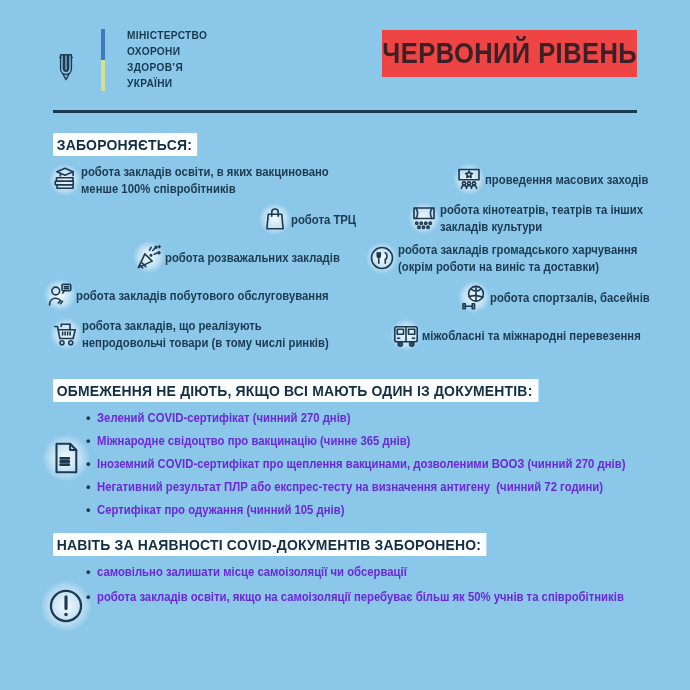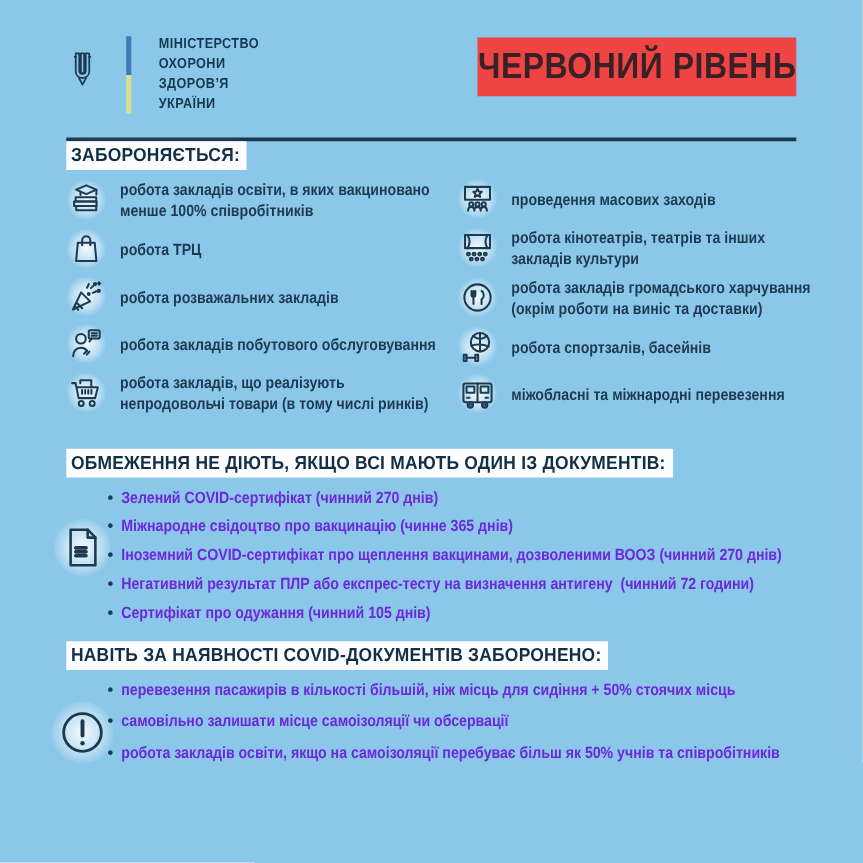--- a/index.html
+++ b/index.html
@@ -6,35 +6,35 @@
   .page{
     width:690px;height:690px;box-sizing:border-box;overflow:hidden;
     background:#8bc7e9;color:#1d3a50;
     font-family:"Liberation Sans",sans-serif;
     position:relative;
   }
   
   .cond{display:inline-block;white-space:pre;transform:scaleX(.87);transform-origin:left center;}
   
   .header{display:flex;justify-content:space-between;align-items:flex-start;padding:27px 53px 0 53px;}
-  .logo{display:flex;align-items:center;gap:22px;}
+  .logo{display:flex;align-items:flex-end;gap:22px;}
   .logo svg{display:block;}
   .logo-bar{width:4px;height:62px;margin-top:1px;background:linear-gradient(#3c7ab8 0 50%,#d9df8e 50% 100%);}
   .logo-text{font-size:11.5px;font-weight:700;line-height:16px;letter-spacing:.4px;color:#16384e;transform:scaleX(.88);transform-origin:left top;white-space:pre;}
   .banner{width:255px;height:47px;margin-top:3px;background:#ef4444;display:flex;align-items:center;justify-content:center;}
   .banner-text{font-size:29px;font-weight:700;color:#3a2127;letter-spacing:.5px;transform:scaleX(.88);transform-origin:center;white-space:pre;}
   .divider{height:3px;background:#1c3950;margin:19px 53px 0 53px;}
   
   .section{padding:0 40px 0 53px;}
-  .sec1{}
+  .sec1{margin-top:20px;}
   .badge{display:inline-block;background:#fcfdfe;color:#122f44;font-weight:700;font-size:15px;line-height:21px;padding:1px 6px 1px 4px;letter-spacing:.2px;transform:scaleX(.93);transform-origin:left center;white-space:pre;}
   .columns{display:flex;margin-top:7px;}
   .col-left{width:313px;flex:none;}
   .col-right{flex:1;}
-  .item{display:flex;align-items:center;gap:11px;margin-bottom:6px;min-height:30px;}
+  .item{display:flex;align-items:center;margin-bottom:6px;min-height:30px;justify-content:flex-end;}
   .item-icon{flex:none;width:32px;height:32px;display:flex;align-items:center;justify-content:center;border-radius:50%;
     background:radial-gradient(circle at 50% 50%, rgba(255,255,255,.9) 0%, rgba(255,255,255,.45) 45%, rgba(255,255,255,0) 72%);}
   .item-text{font-size:13px;font-weight:700;line-height:17px;color:#1d3a50;}
   
   .sec2{margin-top:22px;}
   .sec3{margin-top:15px;}
   .list-wrap{position:relative;padding-left:33px;margin-top:7px;}
   ul.blist{margin:0;padding:0;list-style:none;}
   ul.blist li{position:relative;padding-left:11px;margin-bottom:6px;font-size:13px;font-weight:700;line-height:17px;color:#6d28d9;}
   .sec3 ul.blist li{margin-bottom:8px;}
@@ -244,20 +244,19 @@
     <span class="badge">НАВІТЬ ЗА НАЯВНОСТІ COVID-ДОКУМЕНТІВ ЗАБОРОНЕНО:</span>
     <div class="list-wrap">
       <span class="gutter-icon warn-pos">
         <svg class="ic" width="42" height="42" viewBox="0 0 24 24">
           <circle cx="12" cy="12" r="8.6"></circle>
           <path d="M12 6.8v6.6" stroke-width="1.8"></path>
           <circle cx="12" cy="16.9" r="1" fill="#1d3a50" stroke="none"></circle>
         </svg>
       </span>
       <ul class="blist">
-        <li><span class="cond">перевезення пасажирів в кількості більшій, ніж місць для сидіння + 50% стоячих місць</span></li>
         <li><span class="cond">самовільно залишати місце самоізоляції чи обсервації</span></li>
         <li><span class="cond">робота закладів освіти, якщо на самоізоляції перебуває більш як 50% учнів та співробітників</span></li>
       </ul>
     </div>
   </div>
 
 </div>
 
 </body></html>

